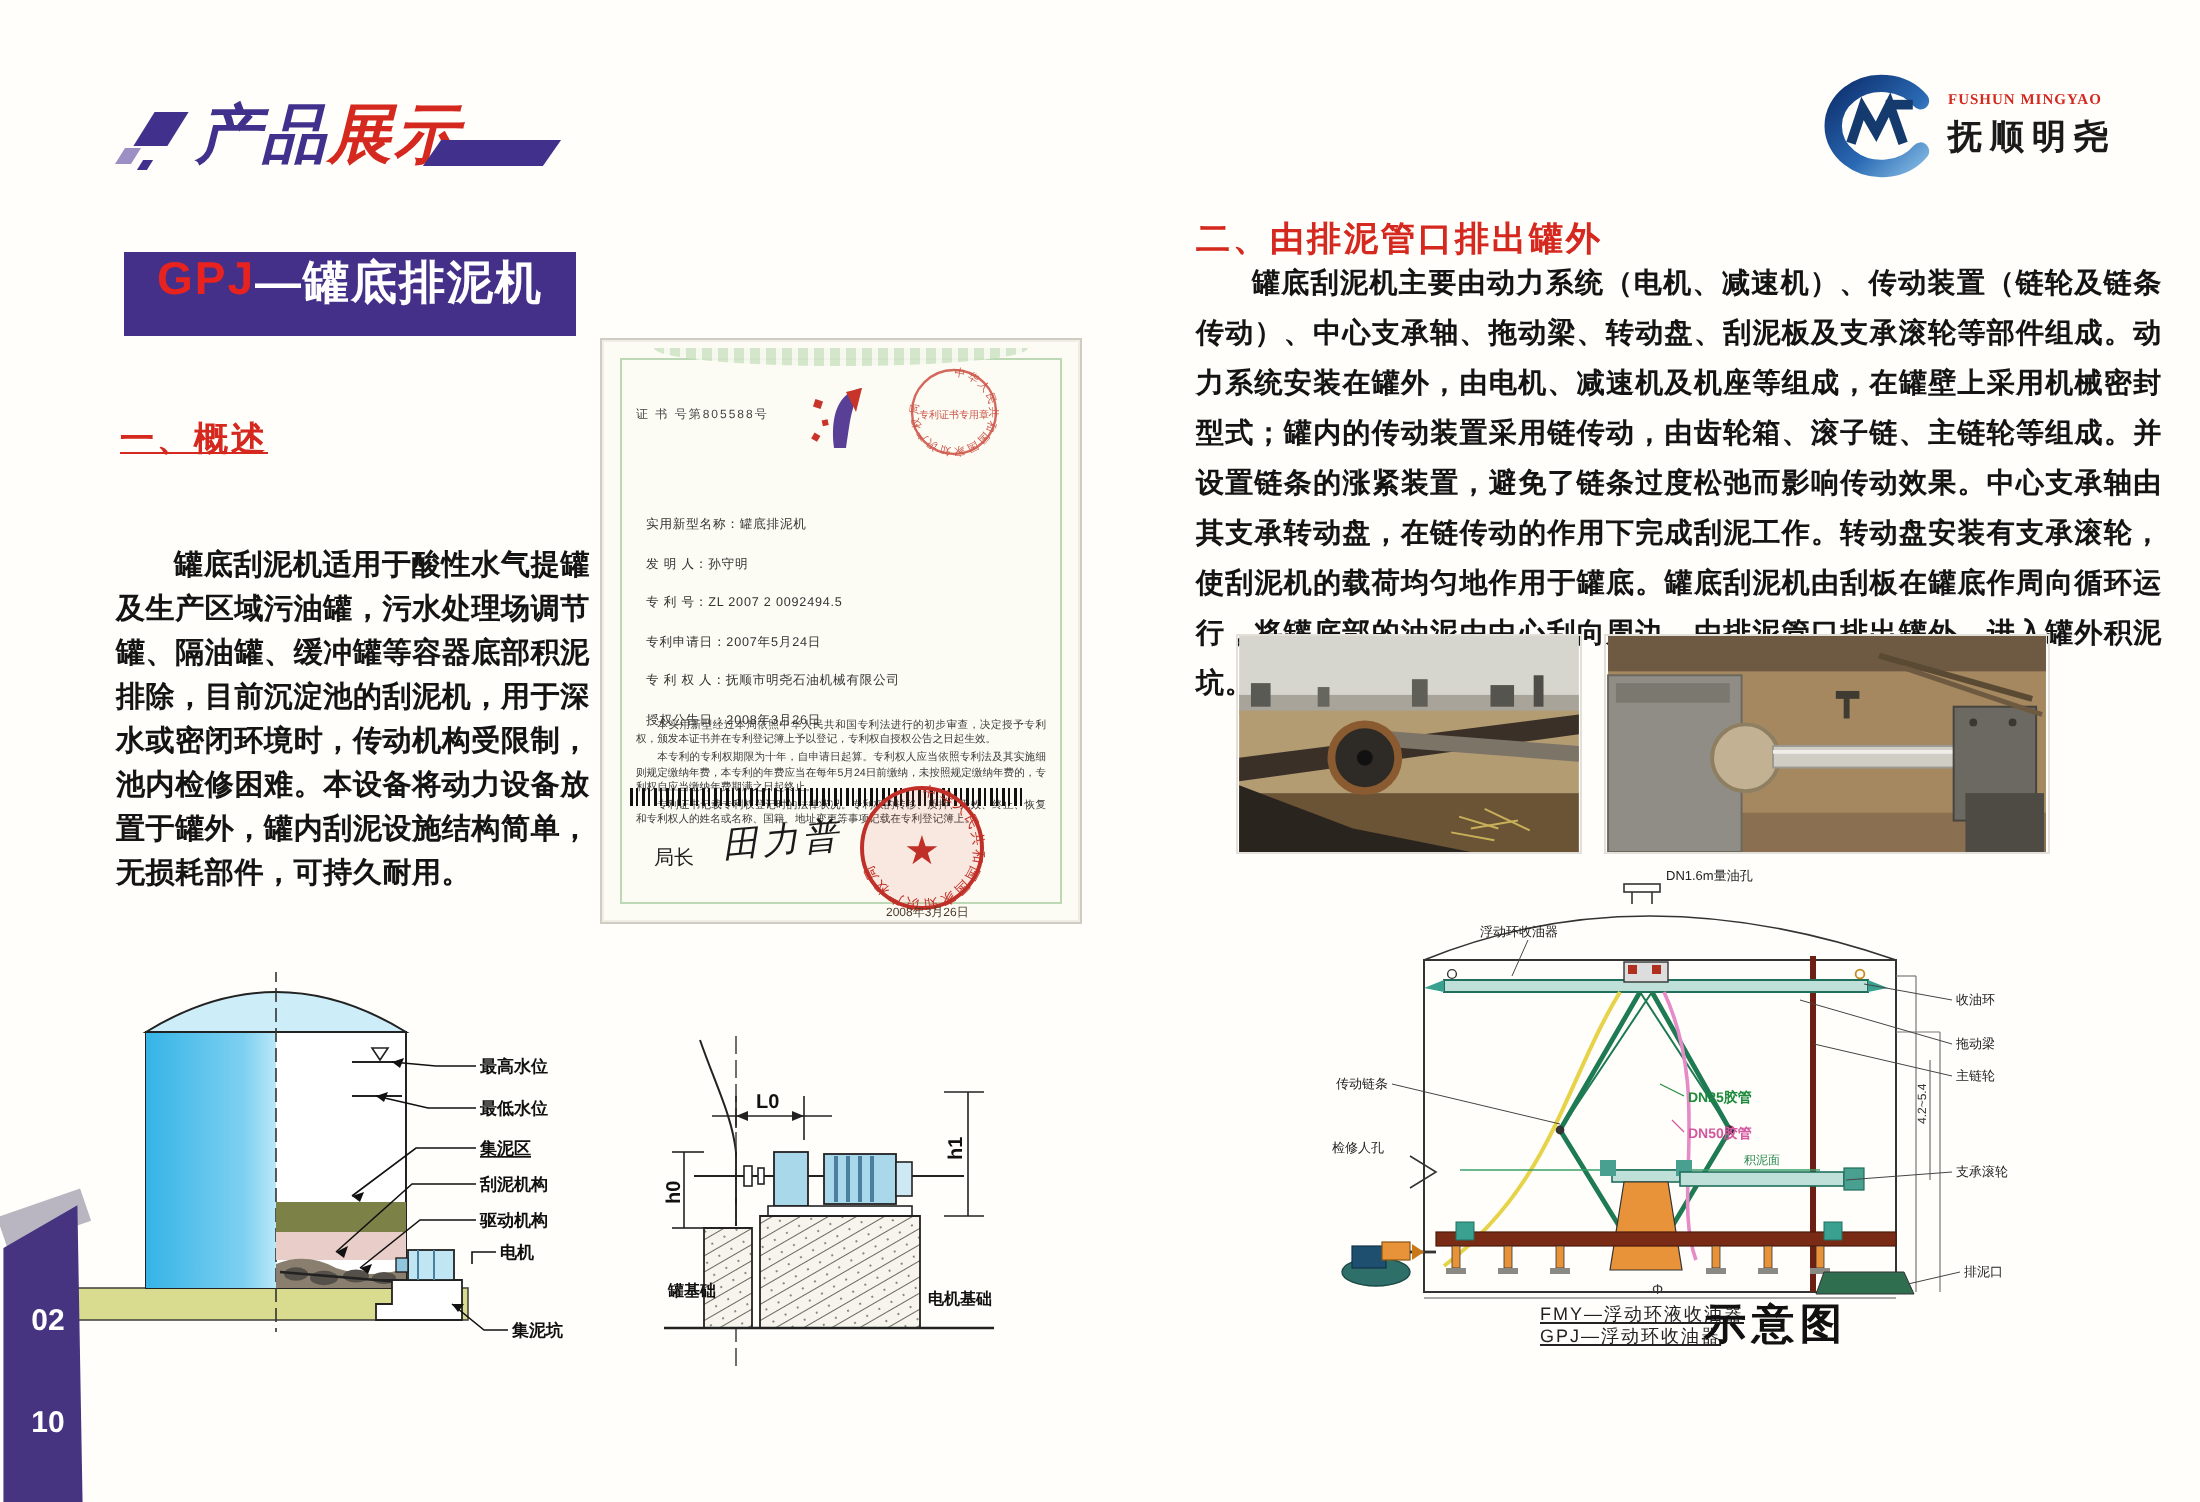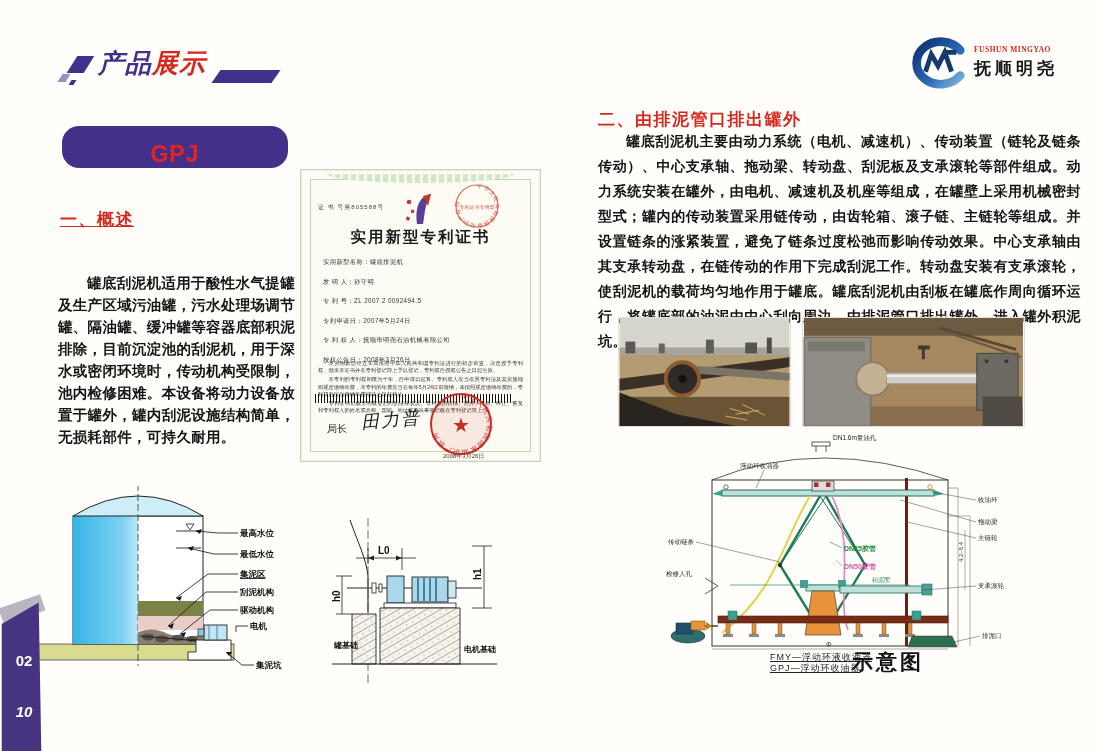--- a/index.html
+++ b/index.html
@@ -6,32 +6,32 @@
   html,body { background:#e9e9e9; }
   body { font-family:"Liberation Sans", sans-serif; }
   .page { position:relative; width:1100px; height:751px; background:#fffefa; overflow:hidden; margin:0 auto; }
 
   
   .brand { position:absolute; left:58px; top:40px; height:52px; }
   .brand-block { position:absolute; background:#42318c; }
   .bb1 { left:14px; top:16px; width:17px; height:17px; transform:skewX(-32deg); }
   .bb2 { left:2px; top:34px; width:8px; height:8px; background:#9b8fc4; transform:skewX(-32deg); }
   .bb3 { left:12px; top:40px; width:5px; height:5px; transform:skewX(-32deg); }
-  .brand-text { position:absolute; left:40px; top:6px; font-size:26px; font-weight:900; font-style:italic; letter-spacing:1px; white-space:nowrap; }
+  .brand-text { position:absolute; left:40px; top:6px; font-size:32px; font-weight:900; font-style:italic; letter-spacing:1px; white-space:nowrap; }
   .brand-part1 { color:#42318c; }
   .brand-part2 { color:#d5281e; }
   .brand-swoosh { position:absolute; left:158px; top:30px; width:60px; height:13px; background:#42318c; transform:skewX(-35deg); }
 
   .corp-logo { position:absolute; left:910px; top:30px; width:175px; height:64px; display:flex; align-items:center; }
   .corp-text { margin-left:6px; }
   .corp-en { color:#d5281e; font-weight:bold; font-size:7.5px; font-family:"Liberation Serif", serif; letter-spacing:.5px; }
   .corp-cn { color:#1a1a1a; font-weight:bold; font-size:17px; letter-spacing:4px; margin-top:3px; }
 
   
-  .banner { position:absolute; left:62px; top:126px; width:226px; height:42px; background:#453089; display:flex; align-items:flex-end; justify-content:center; font-size:23px; font-weight:900; letter-spacing:1px;border-radius:17px; }
+  .banner { position:absolute; left:62px; top:126px; width:226px; height:42px; background:#453089; display:flex; align-items:flex-start; justify-content:center; font-size:23px; font-weight:900; letter-spacing:1px; }
   .banner .code { color:#e8231f; }
   .banner .name { color:#ffffff; }
 
   
   .sec-head { position:absolute; color:#d5281e; font-weight:900; font-size:17px; letter-spacing:1.5px; white-space:nowrap; }
   .sec-head.h1 { left:60px; top:208px;text-decoration:underline; }
   .sec-head.h2 { left:598px; top:108px; }
   .body-text { position:absolute; color:#141414; font-weight:bold; text-align:justify; text-indent:2em; }
   .body1 { left:58px; top:232px; width:237px; font-size:14.5px; line-height:22px; letter-spacing:.3px;margin-top:40px; }
   .body2 { left:598px; top:129px; width:483px; font-size:14px; line-height:25px; letter-spacing:.4px; }
@@ -66,21 +66,21 @@
   .installdiag { position:absolute; left:332px; top:518px; }
   .schematic { position:absolute; left:660px; top:430px; }
   .schem-cap { position:absolute; left:770px; top:652px; font-size:9px; color:#222; line-height:11px; letter-spacing:1px;text-decoration:underline; }
   .schem-title { position:absolute; left:852px; top:648px; font-size:21px; font-weight:900; color:#111; letter-spacing:3px; }
 
   
   .ribbon-fold { position:absolute; left:0px; top:601px; width:44px; height:17px; background:#b9b6c1; transform:rotate(-19deg); }
   .ribbon { position:absolute; left:0px; top:598px; width:43px; height:153px; background:#463481;
       clip-path:polygon(4% 17%, 90% 3%, 96% 100%, 4% 100%); }
   .pnum { position:absolute; width:30px; text-align:center; color:#fff; font-weight:bold; font-size:15px; left:9px; }
-  .p1 { top:54px; } .p2 { top:105px;font-style:italic; }
+  .p1 { top:54px; } .p2 { top:105px; }
 
   svg text { font-family:"Liberation Sans", sans-serif; }
 </style>
 </head>
 <body>
 
 <div class="page">
 
   <div class="brand">
     <div class="brand-block bb1"></div>
@@ -104,20 +104,21 @@
       <path d="M34,20 L48,20" stroke="#143a6e" stroke-width="5"></path>
     </svg>
     <div class="corp-text">
       <div class="corp-en">FUSHUN MINGYAO</div>
       <div class="corp-cn">抚顺明尧</div>
     </div>
   </div>
 
   <div class="banner">
     <span class="code">GPJ</span>
+      <span class="name">—罐底排泥机</span>
   </div>
 
   <div class="sec-head h1">一、概述</div>
   <div class="body-text body1">罐底刮泥机适用于酸性水气提罐及生产区域污油罐，污水处理场调节罐、隔油罐、缓冲罐等容器底部积泥排除，目前沉淀池的刮泥机，用于深水或密闭环境时，传动机构受限制，池内检修困难。本设备将动力设备放置于罐外，罐内刮泥设施结构简单，无损耗部件，可持久耐用。</div>
 
   <div class="sec-head h2">二、由排泥管口排出罐外</div>
   <div class="body-text body2">罐底刮泥机主要由动力系统（电机、减速机）、传动装置（链轮及链条传动）、中心支承轴、拖动梁、转动盘、刮泥板及支承滚轮等部件组成。动力系统安装在罐外，由电机、减速机及机座等组成，在罐壁上采用机械密封型式；罐内的传动装置采用链传动，由齿轮箱、滚子链、主链轮等组成。并设置链条的涨紧装置，避免了链条过度松弛而影响传动效果。中心支承轴由其支承转动盘，在链传动的作用下完成刮泥工作。转动盘安装有支承滚轮，使刮泥机的载荷均匀地作用于罐底。罐底刮泥机由刮板在罐底作周向循环运行，将罐底部的油泥由中心刮向周边，由排泥管口排出罐外，进入罐外积泥坑。</div>
 
   <div class="cert">
     <div class="cert-inner"></div>
@@ -131,21 +132,20 @@
       <rect x="5" y="27" width="3.4" height="3.4" fill="#c8342a" transform="rotate(30 7 29)"></rect>
     </svg>
     <svg class="cert-stamp" width="48" height="48" viewBox="0 0 48 48">
       <defs>
           <path id="ringA" d="M24,6 a18,18 0 1,1 -0.01,0"></path>
         </defs>
       <circle cx="24" cy="24" r="21" fill="none" stroke="#d4685c" stroke-width="1.2"></circle>
       <text font-size="5.4" fill="#cc5548" letter-spacing="1"><textPath href="#ringA">中华人民共和国国家知识产权局</textPath></text>
       <text x="24" y="27" text-anchor="middle" font-size="5" fill="#cc5548">专利证书专用章</text>
     </svg>
-    <div class="cert-title">实用新型专利证书</div>
     <div class="cert-fields">
       <div>实用新型名称：罐底排泥机</div>
       <div>发 明 人：孙守明</div>
       <div>专 利 号：ZL 2007 2 0092494.5</div>
       <div>专利申请日：2007年5月24日</div>
       <div>专 利 权 人：抚顺市明尧石油机械有限公司</div>
       <div>授权公告日：2008年3月26日</div>
     </div>
     <div class="cert-paras">
       <p>本实用新型经过本局依照中华人民共和国专利法进行的初步审查，决定授予专利权，颁发本证书并在专利登记簿上予以登记，专利权自授权公告之日起生效。</p>

